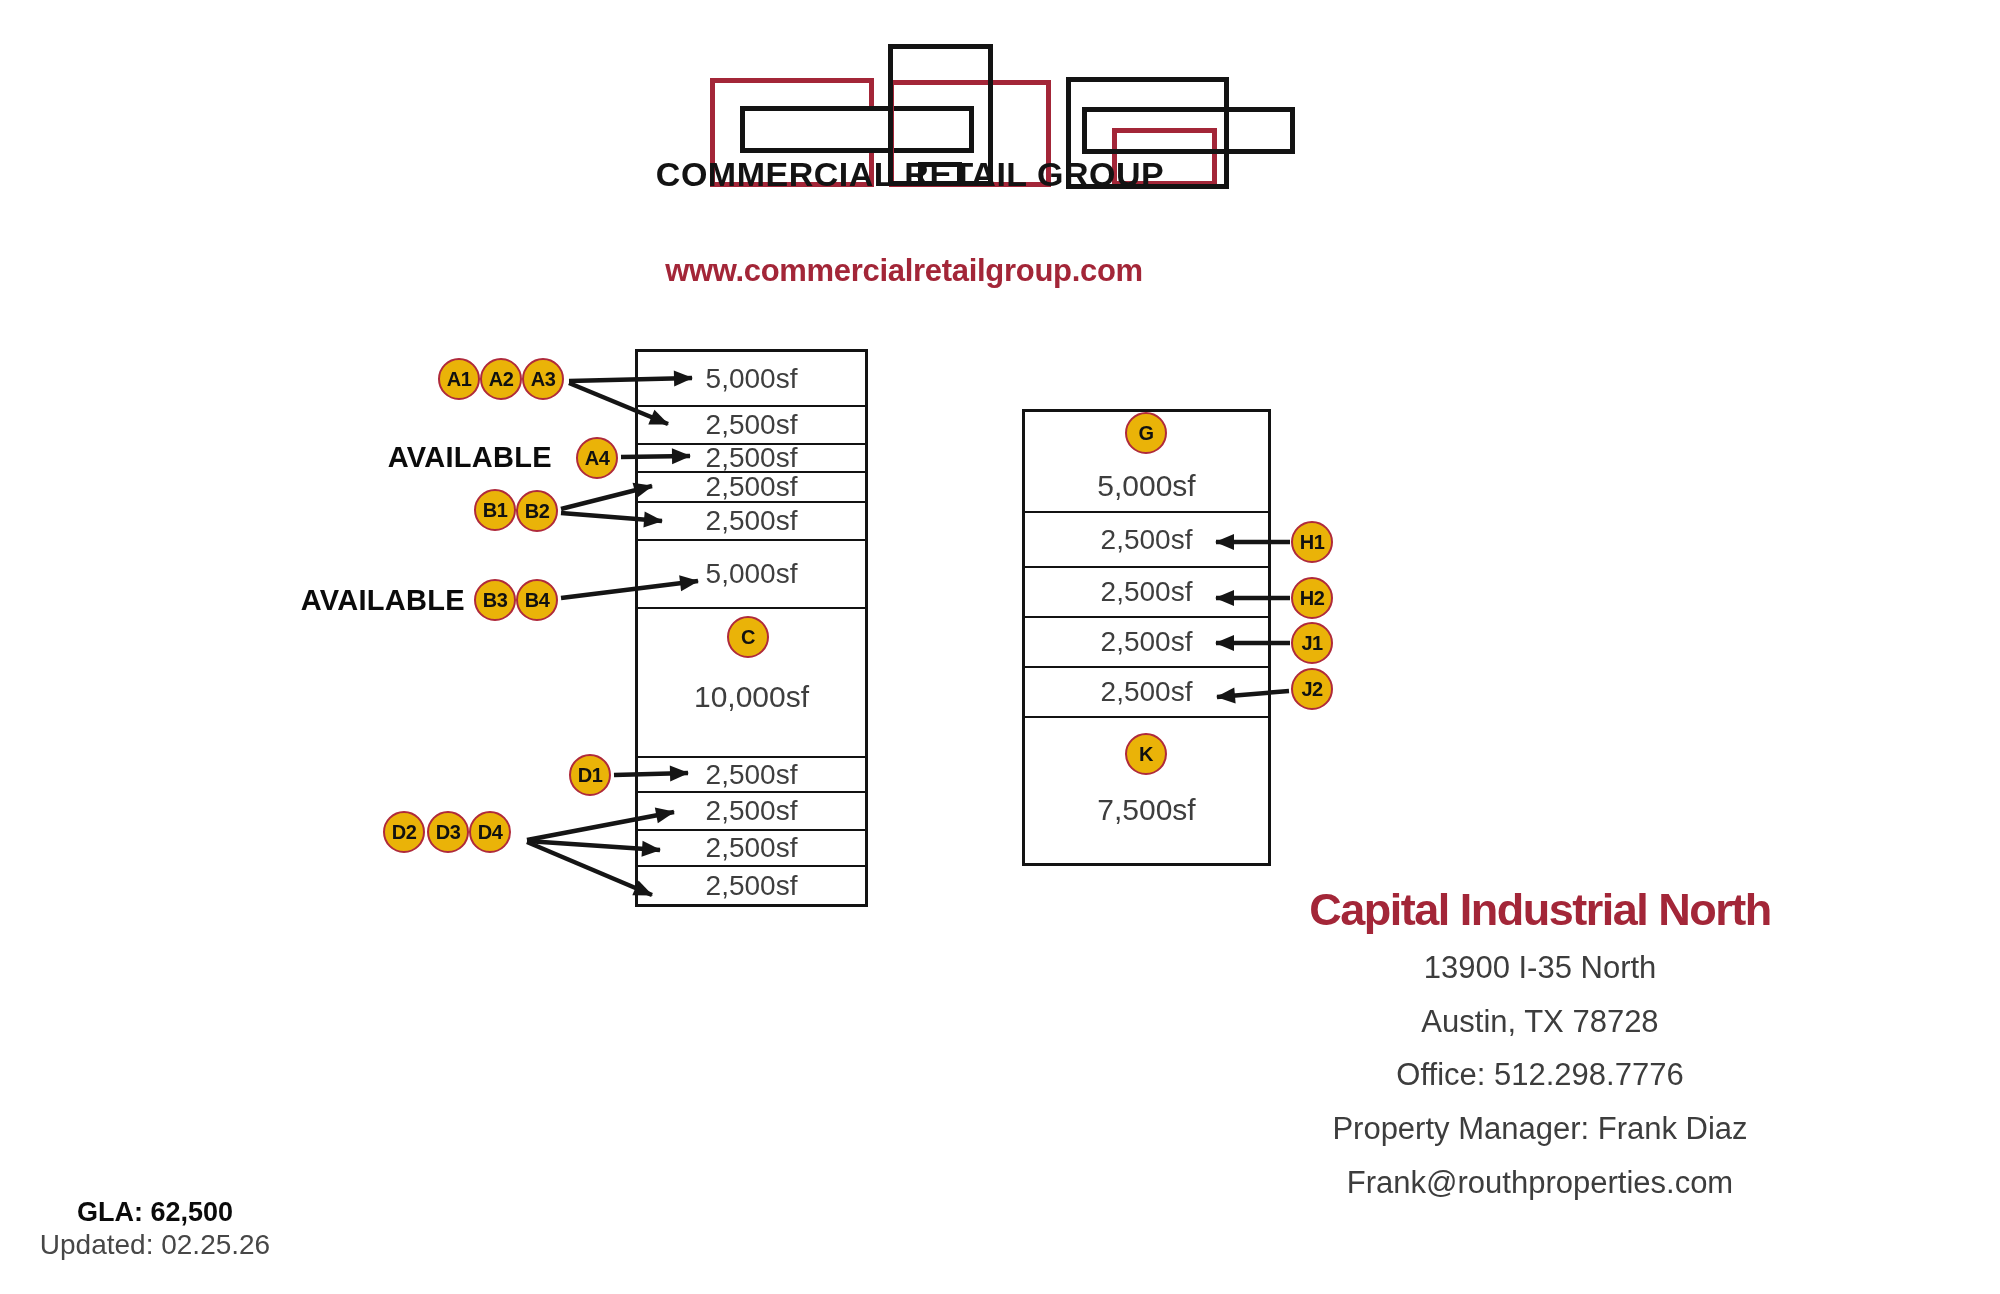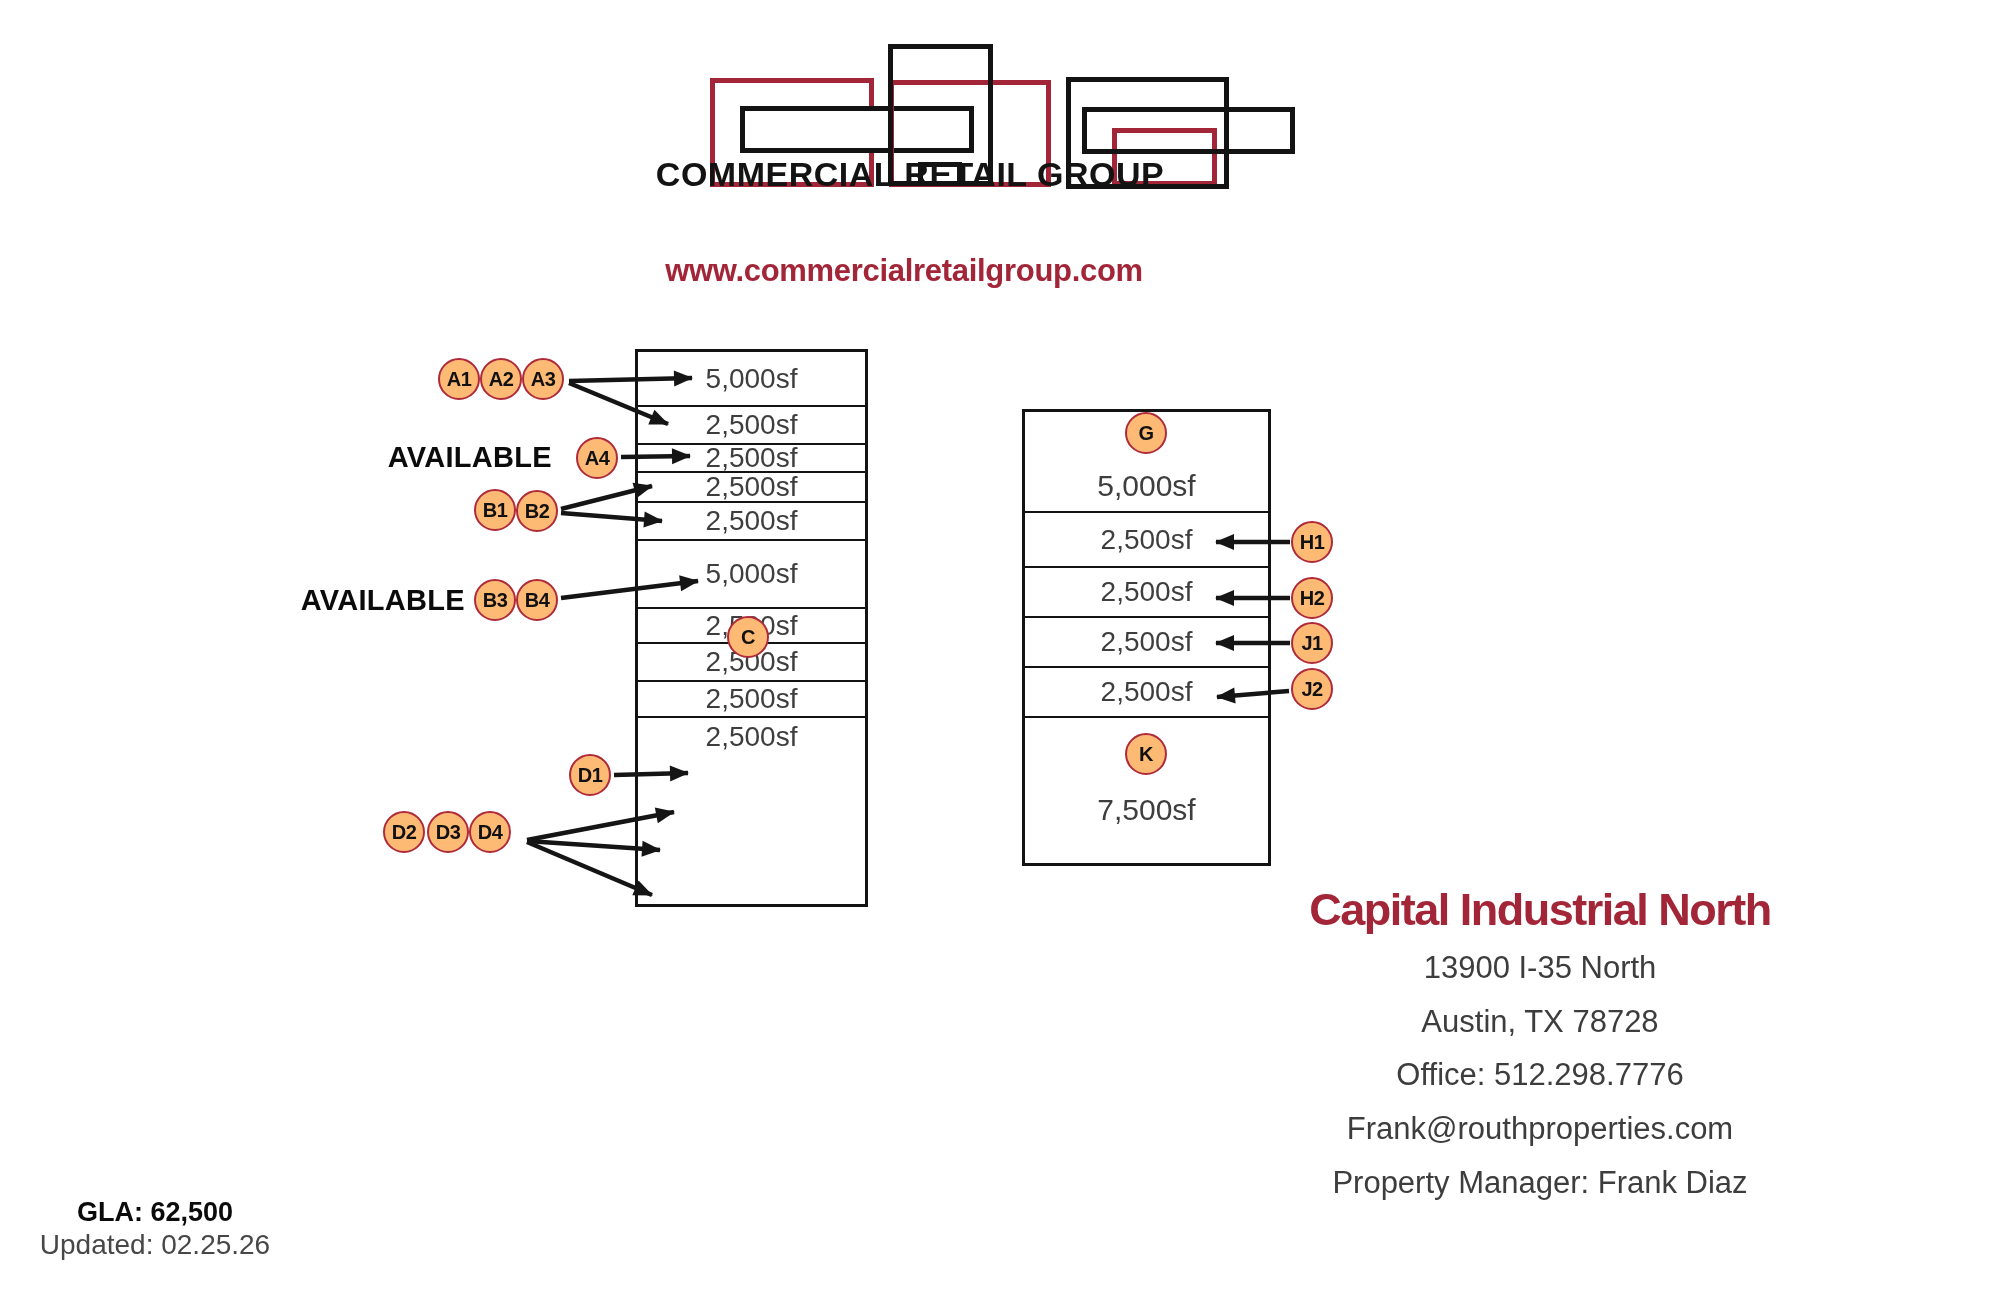--- a/index.html
+++ b/index.html
@@ -29,21 +29,21 @@
   }
   .row:last-child{border-bottom:none;}
   .row.special{position:relative; display:block;}
   .room-label{
     position:absolute; left:0; width:100%; text-align:center;
     font-size:30px; font-weight:300; color:#3E3E3E; line-height:32px;
   }
   
   .circle{
     position:absolute; box-sizing:border-box; width:42px; height:42px;
-    border:2.5px solid #AF2A3B; border-radius:50%; background:#fdba74;
+    border:2.5px solid #AF2A3B; border-radius:50%; background:#eab308;
     display:flex; align-items:center; justify-content:center;
     font-size:20px; font-weight:700; color:#111; letter-spacing:-0.5px;
   }
   .available{
     position:absolute; font-size:29px; font-weight:700; color:#0b0b0b;
     letter-spacing:.3px; text-align:right; line-height:32px;
   }
   
   .prop-title{
     position:absolute; left:1080px; top:882px; width:920px; text-align:center;
@@ -85,20 +85,23 @@
   <div class="company">COMMERCIAL RETAIL GROUP</div>
   <div class="website">www.commercialretailgroup.com</div>
 
   <div class="bldg" style="left:635px; top:349px; width:233px; height:558px;">
     <div class="row" style="height:55px">5,000sf</div>
     <div class="row" style="height:38px">2,500sf</div>
     <div class="row" style="height:28px">2,500sf</div>
     <div class="row" style="height:30px">2,500sf</div>
     <div class="row" style="height:38px">2,500sf</div>
     <div class="row" style="height:68px">5,000sf</div>
+    <div class="row special" style="height:149px">
+      <div class="room-label" style="top:72px">10,000sf</div>
+    </div>
     <div class="row" style="height:35px">2,500sf</div>
     <div class="row" style="height:38px">2,500sf</div>
     <div class="row" style="height:36px">2,500sf</div>
     <div class="row" style="height:37px">2,500sf</div>
   </div>
 
   <div class="bldg" style="left:1022px; top:409px; width:249px; height:457px;">
     <div class="row special" style="height:101px">
       <div class="room-label" style="top:58px">5,000sf</div>
     </div>
@@ -156,20 +159,20 @@
     <line x1="1290" y1="598" x2="1216" y2="598" marker-end="url(#ah)"></line>
     <line x1="1290" y1="643" x2="1216" y2="643" marker-end="url(#ah)"></line>
     <line x1="1289" y1="691" x2="1217" y2="697" marker-end="url(#ah)"></line>
   </svg>
 
   <div class="prop-title">Capital Industrial North</div>
   <div class="prop-lines">
     <div>13900 I-35 North</div>
     <div>Austin, TX 78728</div>
     <div>Office: 512.298.7776</div>
+    <div>Property Manager: Frank Diaz</div>
     <div>Frank@routhproperties.com</div>
-    <div>Property Manager: Frank Diaz</div>
   </div>
 
   <div class="gla">GLA: 62,500</div>
   <div class="updated">Updated: 02.25.26</div>
 
 </div>
 
 </body></html>

